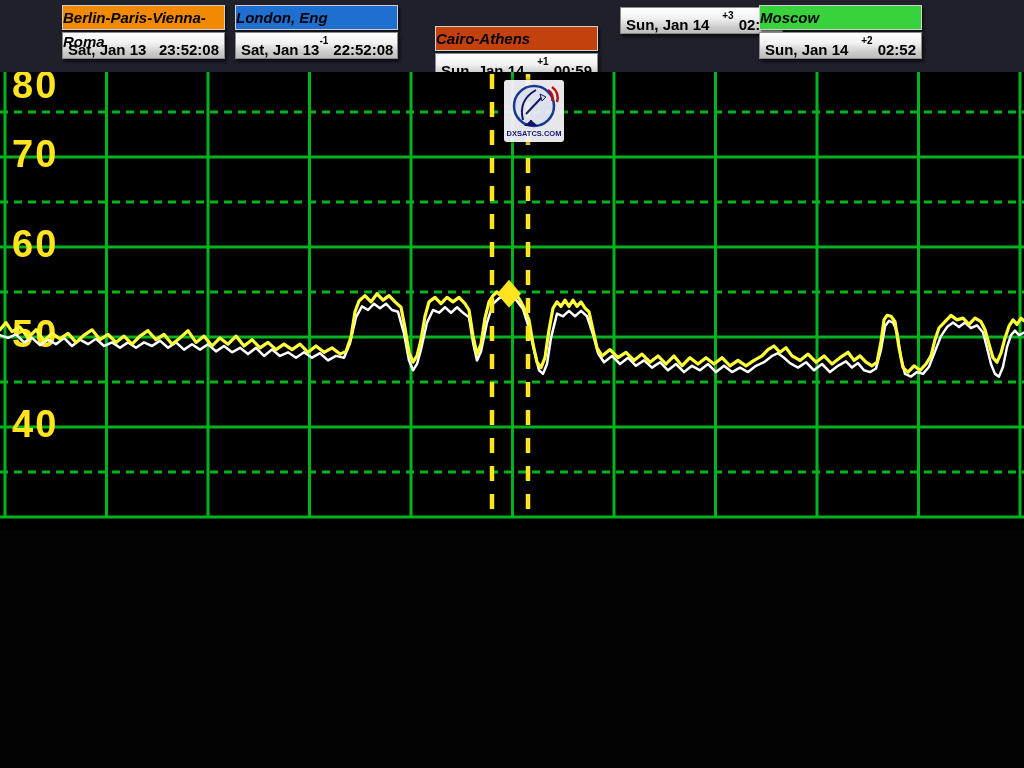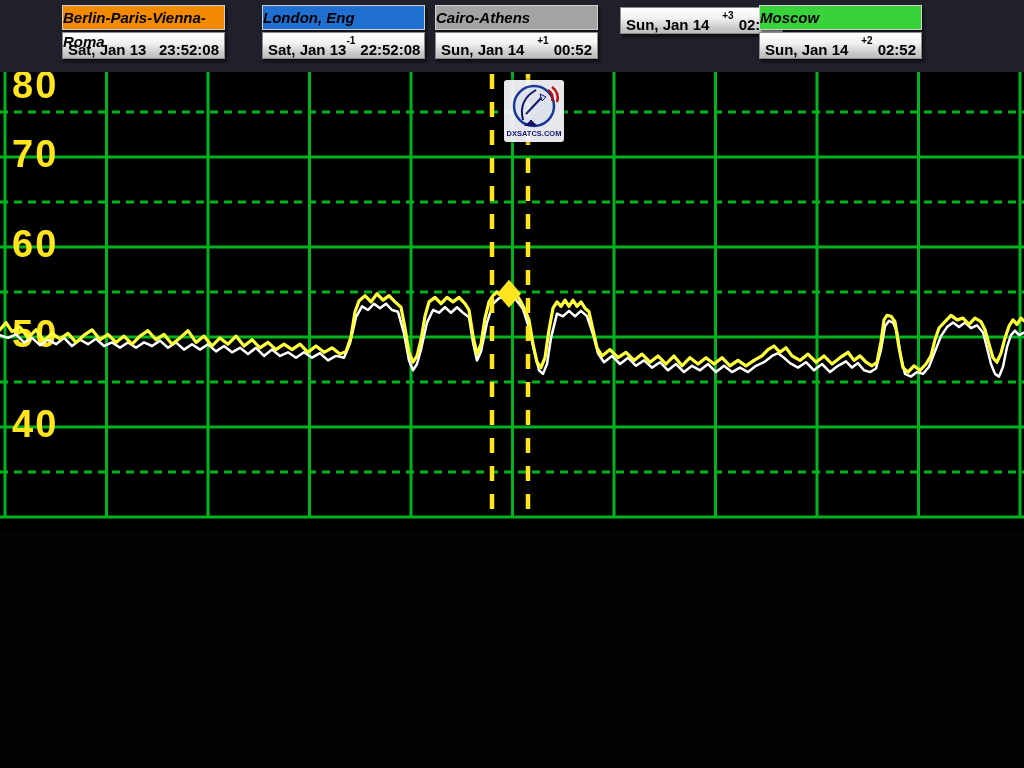--- a/index.html
+++ b/index.html
@@ -40,34 +40,34 @@
 
   <div id="topbar">
     <div class="clock" style="left:62px">
       <div class="clock-city" style="background: rgb(241, 138, 0);">Berlin-Paris-Vienna-Roma</div>
       <div class="clock-strip">
         <span class="clock-date">Sat, Jan 13</span>
         <span class="clock-offset"></span>
         <span class="clock-time">23:52:08</span>
       </div>
     </div>
-    <div class="clock" style="left:262px">
+    <div class="clock" style="left:235px">
       <div class="clock-city" style="background: rgb(31, 111, 208);">London, Eng</div>
       <div class="clock-strip">
         <span class="clock-date">Sat, Jan 13</span>
         <span class="clock-offset">-1</span>
         <span class="clock-time">22:52:08</span>
       </div>
     </div>
     <div class="clock" style="left:435px">
-      <div class="clock-city" style="background: #a3a3a3;">Cairo-Athens</div>
+      <div class="clock-city" style="background: #c2410c; margin-top: 21px;">Cairo-Athens</div>
       <div class="clock-strip">
         <span class="clock-date">Sun, Jan 14</span>
         <span class="clock-offset">+1</span>
-        <span class="clock-time">00:52</span>
+        <span class="clock-time">00:59</span>
       </div>
     </div>
     <div class="clock" style="left:620px">
       <div class="clock-strip">
         <span class="clock-date">Sun, Jan 14</span>
         <span class="clock-offset">+3</span>
         <span class="clock-time">02:24</span>
       </div>
     </div>
     <div class="clock" style="left:759px">

